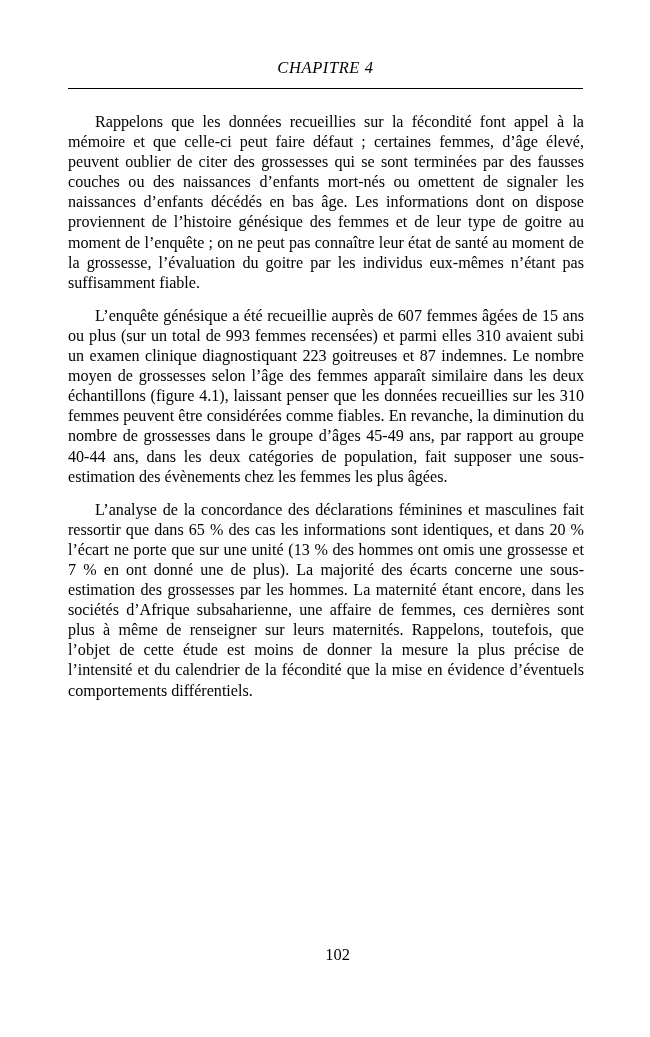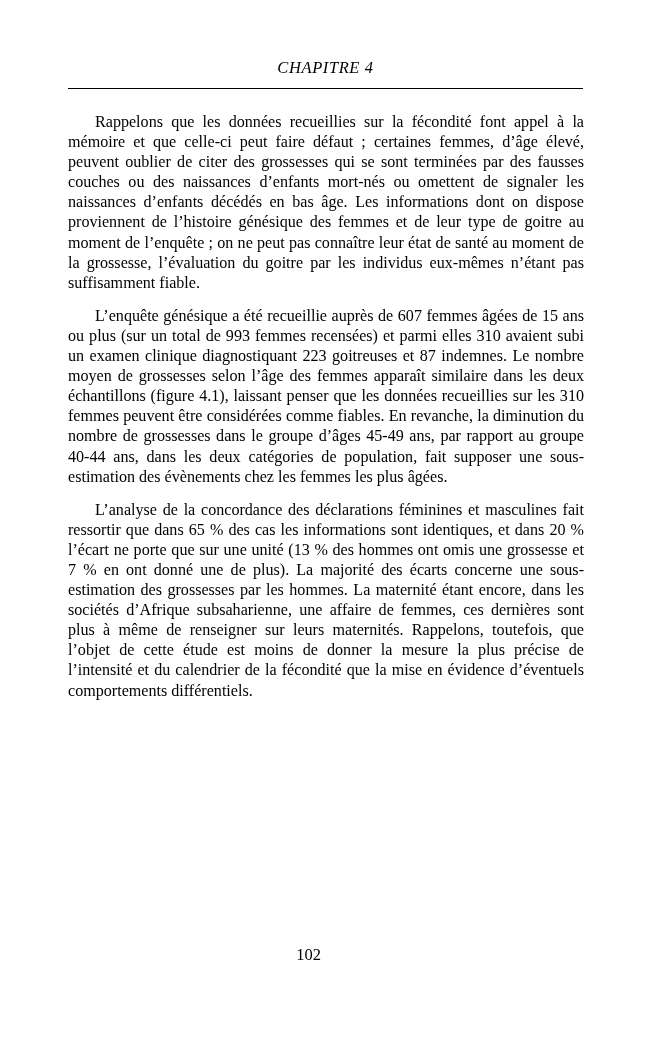--- a/index.html
+++ b/index.html
@@ -73,21 +73,21 @@
   }
 
   .para:last-child {
     margin-bottom: 7px;
   }
 
   
   .folio {
     position: absolute;
     top: 946px;
-    left: 51px;
+    left: 80px;
     width: 515px;
     text-align: center;
     font-size: 16.5px;
     line-height: 1.1;
   }
 </style>
 </head>
 <body>
 
 <div class="page">

